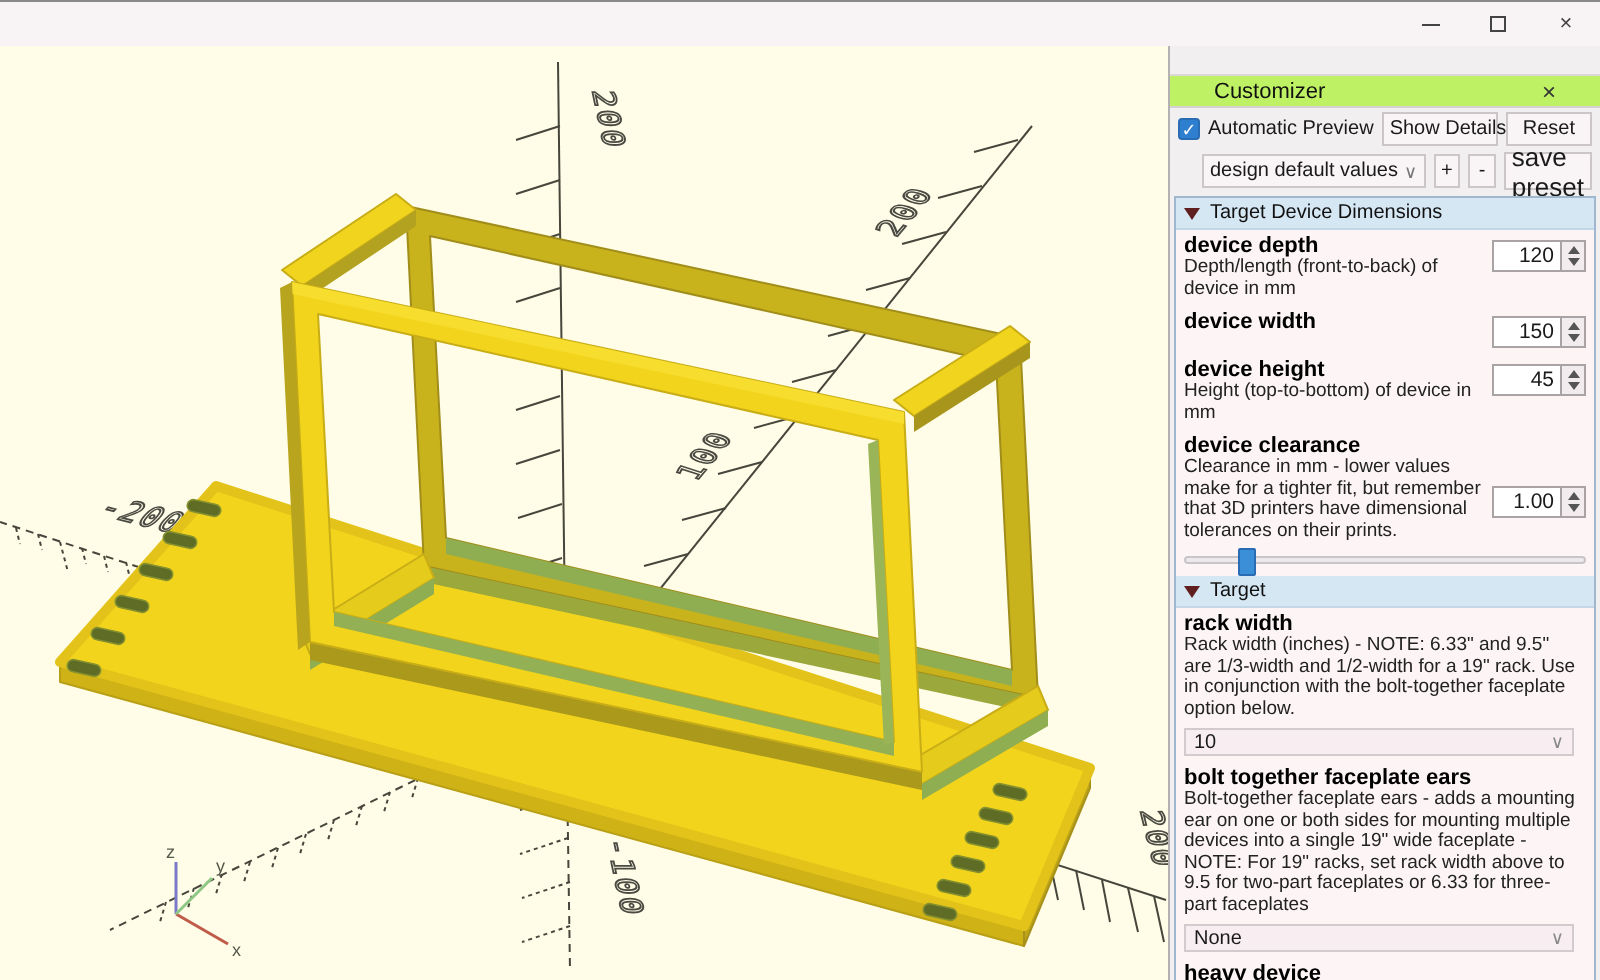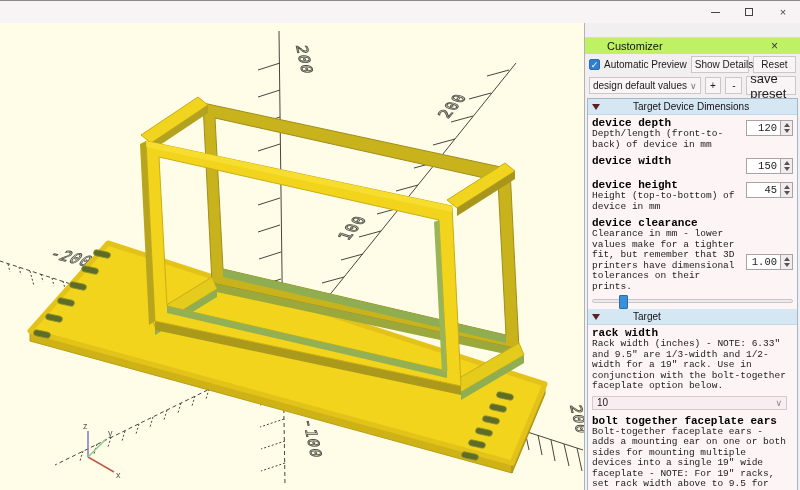--- a/index.html
+++ b/index.html
@@ -34,29 +34,29 @@
   .toolbar-row { height:21px; display:flex; align-items:center; padding:0 4px; gap:4px; }
   .checkbox-on { width:11px; height:11px; background:#2f7fd0; border:1px solid #2a6cb4; border-radius:2px;
      color:#fff; font-size:9px; line-height:10px; text-align:center; flex:0 0 auto; }
   .cb-label { font-size:10px; white-space:nowrap; }
   .combo { background:#f9f4f6; border:1px solid #ccc6c9; height:17px; display:flex; align-items:center;
      padding:0 3px; gap:3px; font-size:10px; white-space:nowrap; }
   .combo .chev { color:#777; font-size:9px; margin-left:auto; }
   .btn { background:#f9f4f6; border:1px solid #ccc6c9; height:17px; display:flex; align-items:center; justify-content:center; font-size:10px; }
   .btn-reset { flex:1; }
   .combo-detail { width:58px; }
-  .combo-preset { flex:1; }
+  .combo-preset { flex:1;margin-left:12px; }
   .btn-sq { width:26px; }
   .btn-save { font-size:13px; padding:0 3px; border:1px solid #ccc6c9; background:#f9f4f6; height:19px; display:flex; align-items:center; }
 
   .param-area { margin:2px 2px 0 2px; border:1px solid #9fb8cf; background:#ffffff; flex:1; display:flex; flex-direction:column; overflow:hidden; }
   .group-hd { background:#d6e7f4; padding:2px 4px; display:flex; align-items:center; gap:5px; border-bottom:1px solid #c3d7e6; }
   .tri-down { width:0; height:0; border-left:4px solid transparent; border-right:4px solid transparent; border-top:6px solid #5f1f1f; }
-  .group-hd .ghd-label { font-size:10px; color:#111;margin-left:28px; }
-  .param { background:#fcf4f5; padding:2px 4px 3px 4px; display:flex;font-family:Liberation Mono, monospace; }
+  .group-hd .ghd-label { font-size:10px; color:#111; }
+  .param { background:#fcf4f5; padding:2px 4px 3px 4px; display:flex; }
   .param .txt { flex:1; padding-right:4px; }
   .pname { font-size:11px; font-weight:bold; color:#000; line-height:12px; }
   .pdesc { font-size:9.5px; color:#222; line-height:10.5px; }
   .pctl { flex:0 0 auto; display:flex; align-items:flex-start; padding-top:3px; }
   .spin { display:flex; height:16px; }
   .spin .val { width:34px; background:#fff; border:1px solid #a9a3a6; border-right:none; font-size:10.5px;
      display:flex; align-items:center; justify-content:flex-end; padding-right:3px; }
   .stepper { width:13px; border:1px solid #a9a3a6; background:#f2ecee; display:flex; flex-direction:column; align-items:center; justify-content:center; gap:2px; }
   .stp-up { width:0; height:0; border-left:3px solid transparent; border-right:3px solid transparent; border-bottom:4px solid #555; }
   .stp-dn { width:0; height:0; border-left:3px solid transparent; border-right:3px solid transparent; border-top:4px solid #555; }

